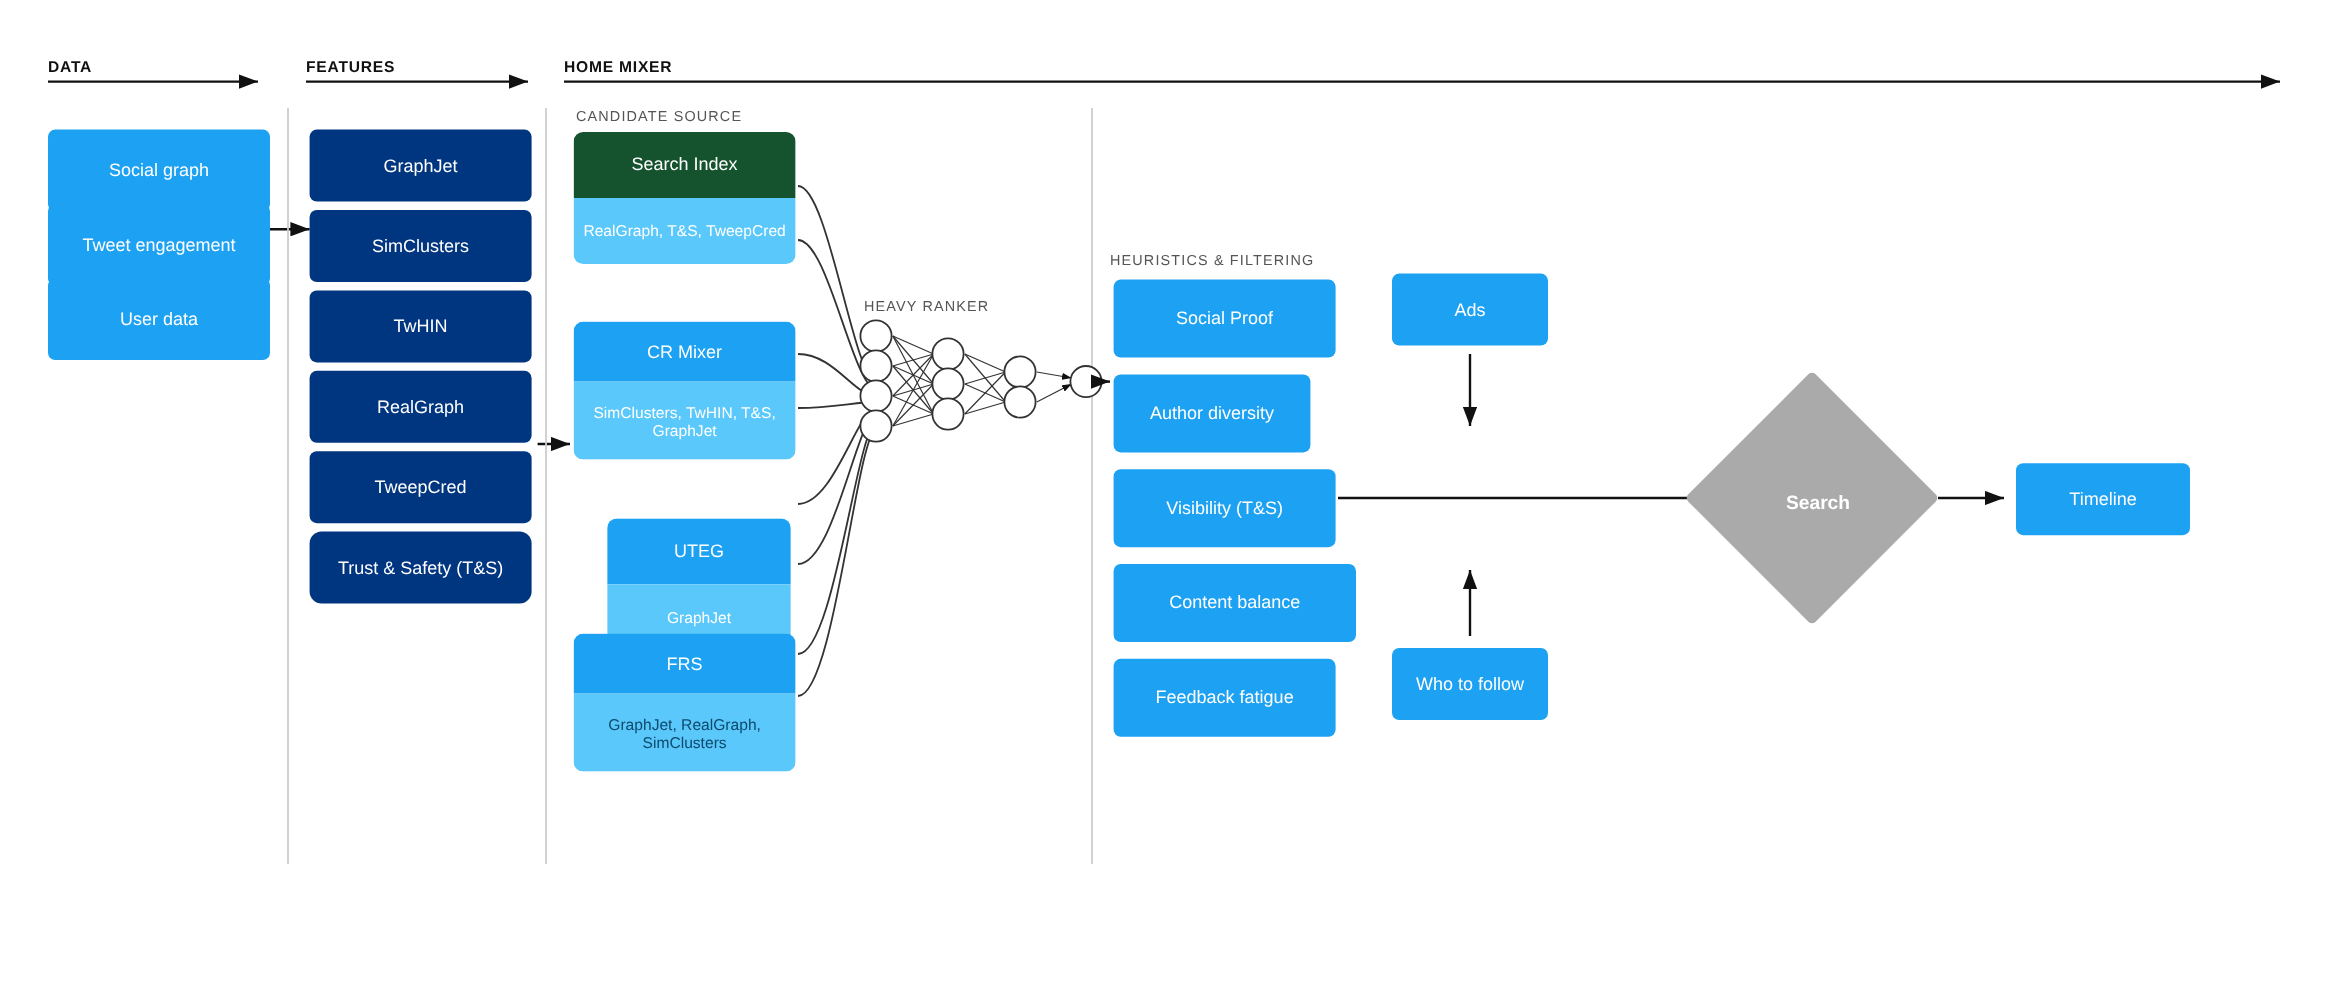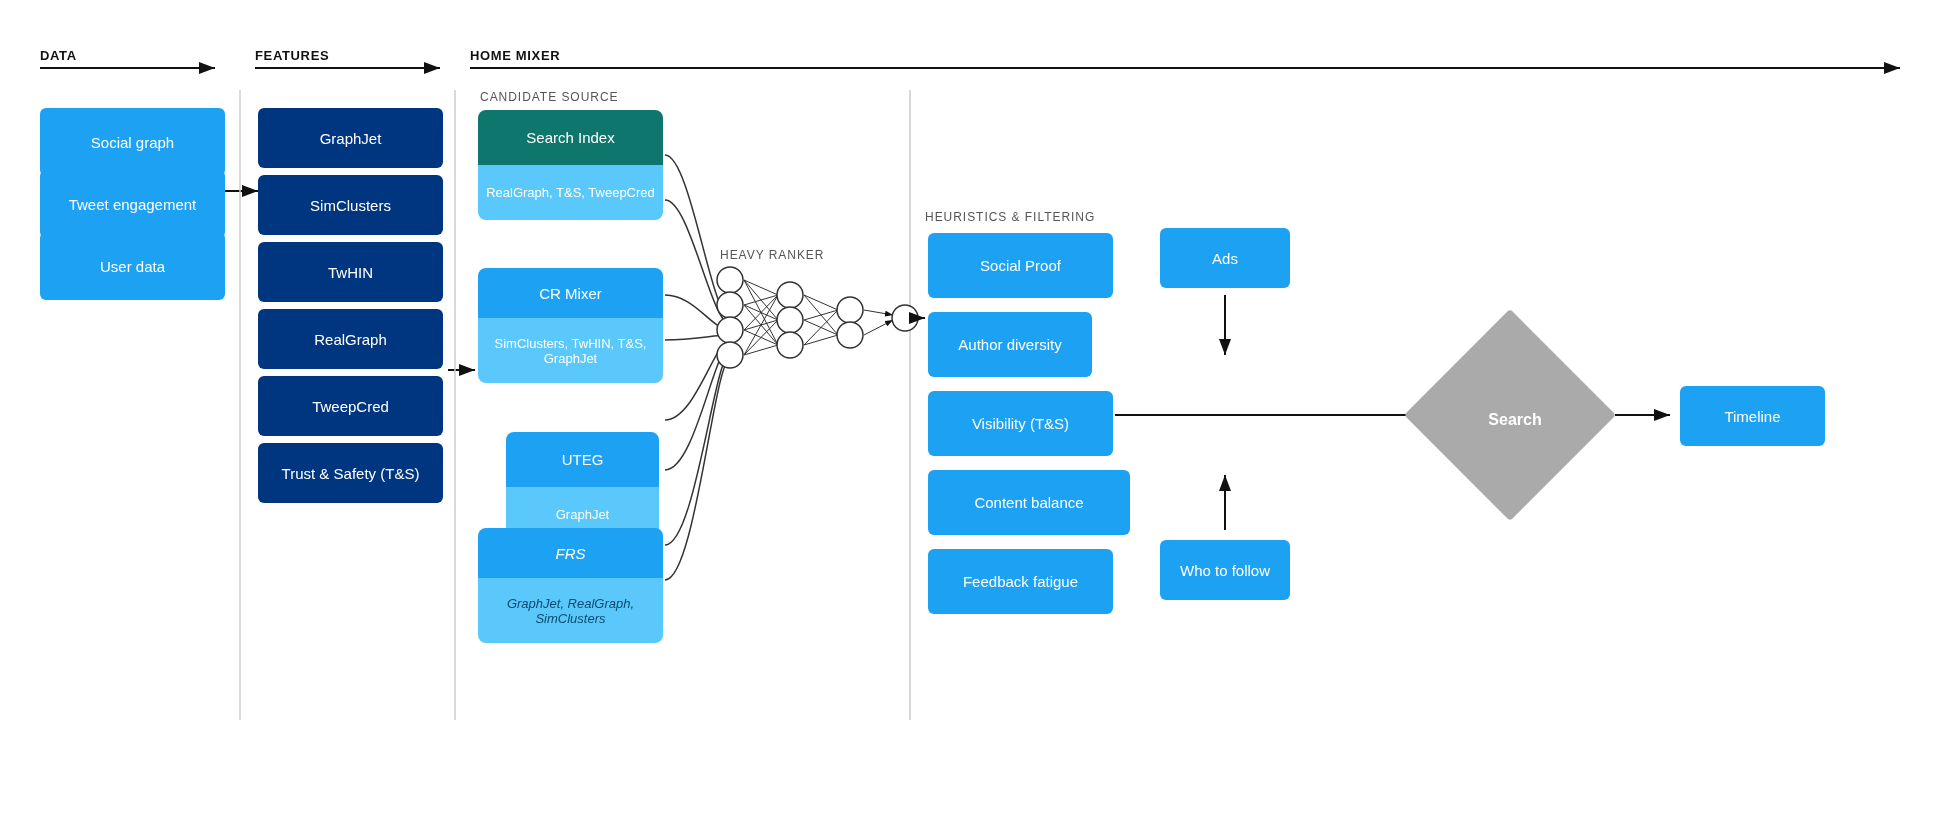--- a/index.html
+++ b/index.html
@@ -207,26 +207,26 @@
   </div>
   <div class="box box-dark" style="left:258px; top:242px; width:185px; height:60px;">
     <span>TwHIN</span>
   </div>
   <div class="box box-dark" style="left:258px; top:309px; width:185px; height:60px;">
     <span>RealGraph</span>
   </div>
   <div class="box box-dark" style="left:258px; top:376px; width:185px; height:60px;">
     <span>TweepCred</span>
   </div>
-  <div class="box box-dark" style="left:258px; top:443px; width:185px; height:60px;">
+  <div class="box box-dark" style="left:258px; top:443px; width:185px; height:60px;border-radius:10px;">
     <span>Trust &amp; Safety (T&amp;S)</span>
   </div>
 
   <div style="position:absolute; left:478px; top:110px; width:185px; height:110px; border-radius:8px; overflow:hidden;">
-    <div style="background:#0f766e; height:55px; display:flex; align-items:center; justify-content:center; color:#fff; font-size:15px; font-weight:500;">
+    <div style="background:#14532d; height:55px; display:flex; align-items:center; justify-content:center; color:#fff; font-size:15px; font-weight:500;">
       <span>Search Index</span>
     </div>
     <div style="background:#5ac8fa; height:55px; display:flex; align-items:center; justify-content:center; color:#fff; font-size:13px; font-weight:400; text-align:center; padding:0;">
       <span>RealGraph, T&amp;S, TweepCred</span>
     </div>
   </div>
 
   <div style="position:absolute; left:478px; top:268px; width:185px; height:115px; border-radius:8px; overflow:hidden;">
     <div style="background:#1da1f2; height:50px; display:flex; align-items:center; justify-content:center; color:#fff; font-size:15px; font-weight:500;">
       <span>CR Mixer</span>
@@ -238,21 +238,21 @@
 
   <div style="position:absolute; left:506px; top:432px; width:153px; height:110px; border-radius:8px; overflow:hidden;">
     <div style="background:#1da1f2; height:55px; display:flex; align-items:center; justify-content:center; color:#fff; font-size:15px; font-weight:500;">
       <span>UTEG</span>
     </div>
     <div style="background:#5ac8fa; height:55px; display:flex; align-items:center; justify-content:center; color:#fff; font-size:13px; font-weight:400; text-align:center; padding:4px;">
       <span>GraphJet</span>
     </div>
   </div>
 
-  <div style="position:absolute; left:478px; top:528px; width:185px; height:115px; border-radius:8px; overflow:hidden;font-style:italic;">
+  <div style="position:absolute; left:478px; top:528px; width:185px; height:115px; border-radius:8px; overflow:hidden;">
     <div style="background:#1da1f2; height:50px; display:flex; align-items:center; justify-content:center; color:#fff; font-size:15px; font-weight:500;">
       <span>FRS</span>
     </div>
     <div style="background:#5ac8fa; height:65px; display:flex; align-items:center; justify-content:center; color:#0c4a6e; font-size:13px; font-weight:400; text-align:center; padding:4px;">
       <span>GraphJet, RealGraph, SimClusters</span>
     </div>
   </div>
 
   <div class="heuristic-box" style="left:928px; top:233px; width:185px; height:65px;">
     <span>Social Proof</span>

